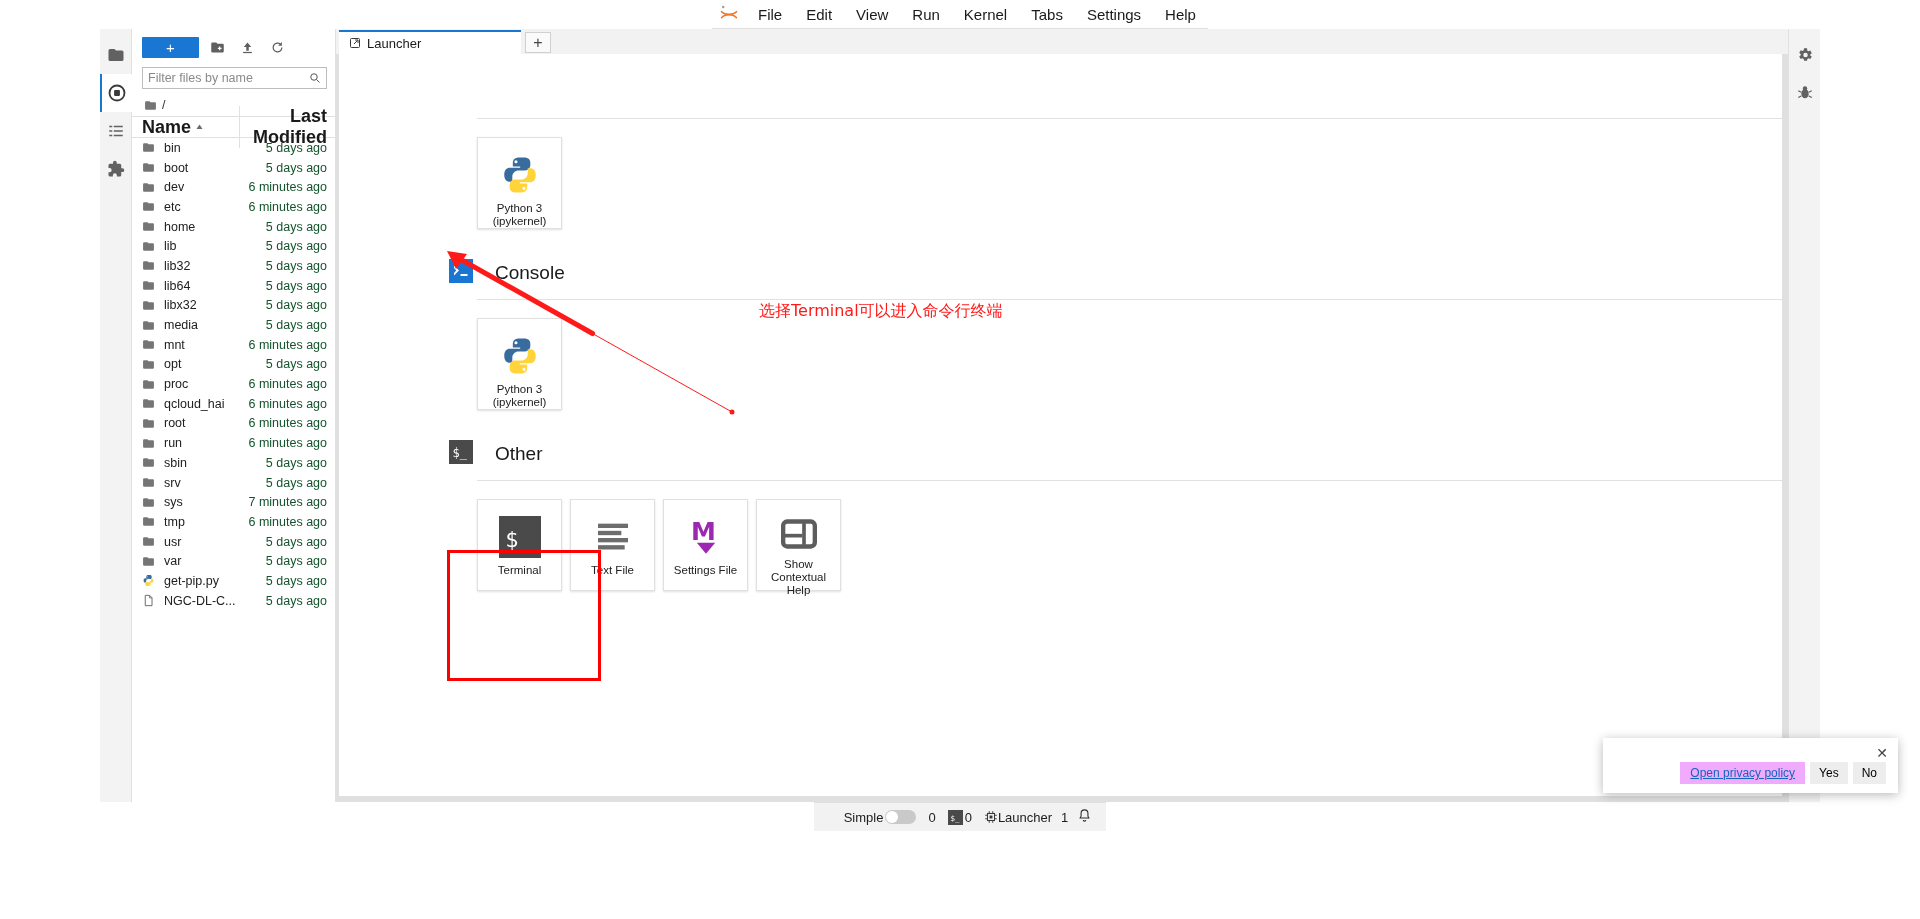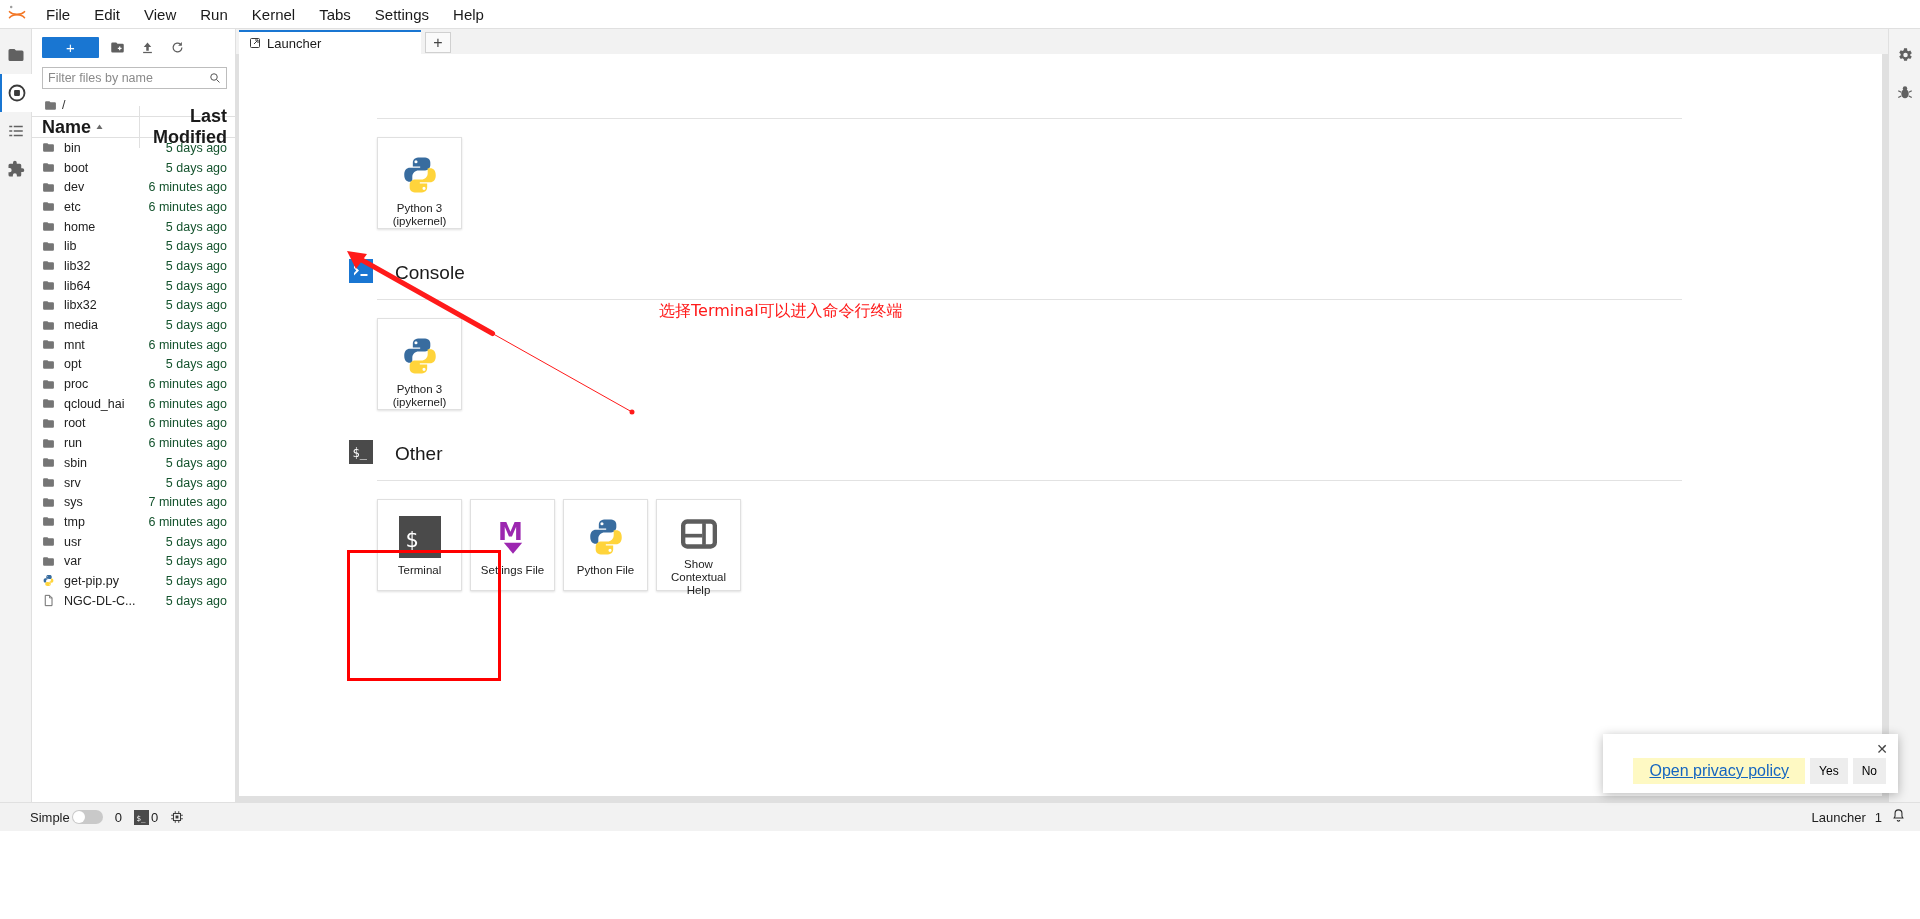--- a/index.html
+++ b/index.html
@@ -1,21 +1,21 @@
 <!DOCTYPE html>
 <html><head>
 <meta charset="utf-8">
 <style>
   * { box-sizing: border-box; margin: 0; padding: 0; }
   html, body {
     width: 1920px; height: 919px;
     font-family: "Liberation Sans", sans-serif;
     background: #fff; overflow: hidden;
   }
-  #app { position: relative; width: 1920px; height: 831px; display: flex; flex-direction: column; }
+  #app { position: relative; width: 1920px; height: 831px; display: flex; flex-direction: column; align-items: center; }
 
   
   .menubar {
     height: 29px; display: flex; align-items: center;
     background: #fff; border-bottom: 1px solid #e0e0e0;
     flex: 0 0 29px;
   }
   .jp-logo { width: 34px; display: flex; align-items: center; justify-content: center; }
   .menu-items { display: flex; align-items: center; }
   .menu-item {
@@ -160,21 +160,21 @@
   .toast-close {
     position: absolute; top: 8px; right: 10px; font-size: 14px; color: #444; cursor: pointer;
     line-height: 1;
   }
   .toast-actions { display: flex; justify-content: flex-end; gap: 5px; margin-top: 14px; }
   .toast-btn {
     background: #ededed; border: none; font-size: 12px; padding: 4px 9px; cursor: pointer;
     font-family: "Liberation Sans", sans-serif; color: #000000;
   }
   .toast-link {
-    background: #fef9c3; border: none; font-size: 16px; padding: 4px 16px; cursor: pointer;
+    background: #f0abfc; border: none; font-size: 12px; padding: 4px 10px; cursor: pointer;
     color: #1565c0; text-decoration: underline; font-family: "Liberation Sans", sans-serif;
   }
 </style>
 </head>
 <body>
 
 <div id="app">
 
   <div class="menubar">
     <div class="jp-logo">
@@ -565,34 +565,38 @@
                     <svg width="42" height="42" viewBox="0 0 24 24">
                       <rect width="24" height="24" fill="#4a4a4a"></rect>
                       <text x="3.5" y="17.5" font-family="DejaVu Sans Mono, monospace" font-size="12.5" fill="#fff">$_</text>
                     </svg>
                   </div>
                   <div class="card-label">Terminal</div>
                 </div>
                 <div class="card">
                   <div class="card-icon">
                     <svg width="40" height="40" viewBox="0 0 24 24">
+                      <g fill="#6d6d6d">
+                        <rect x="3" y="4" width="18" height="2.6"></rect>
+                        <rect x="3" y="8.3" width="14" height="2.6"></rect>
+                        <rect x="3" y="12.6" width="18" height="2.6"></rect>
+                        <rect x="3" y="16.9" width="16" height="2.6"></rect>
+                      </g>
+                    </svg>
+                  </div>
+                  <div class="card-label">Text File</div>
+                </div>
+                <div class="card">
+                  <div class="card-icon">
+                    <svg width="40" height="40" viewBox="0 0 24 24">
                       <text x="3" y="14" font-family="DejaVu Sans, sans-serif" font-size="15" font-weight="bold" fill="#9c27b0">M</text>
                       <polygon points="6.5,15.5 17.5,15.5 12,22" fill="#9c27b0"></polygon>
                     </svg>
                   </div>
                   <div class="card-label">Settings File</div>
-                </div>
-                <div class="card">
-                  <div class="card-icon">
-                    <svg width="42" height="42" viewBox="0 0 24 24">
-                      <path fill="#386c9f" d="M11.9 2c-2.6 0-4 1-4 3v2.2h4.2v.6H6.3c-2 0-3.3 1.3-3.3 4s1.2 4 3.2 4h1.4V13c0-2.1 1.6-3.6 3.6-3.6h3.7c1.7 0 3-1.4 3-3.1V5c0-2-1.3-3-3.9-3zm-2.2 1.5a.9.9 0 1 1 0 1.8.9.9 0 0 1 0-1.8z"></path>
-                      <path fill="#ffd43b" d="M12.1 22c2.6 0 4-1 4-3v-2.2h-4.2v-.6h5.8c2 0 3.3-1.3 3.3-4s-1.2-4-3.2-4h-1.4V11c0 2.1-1.6 3.6-3.6 3.6H9.1c-1.7 0-3 1.4-3 3.1V19c0 2 1.3 3 3.9 3zm2.2-1.5a.9.9 0 1 1 0-1.8.9.9 0 0 1 0 1.8z"></path>
-                    </svg>
-                  </div>
-                  <div class="card-label">Python File</div>
                 </div>
                 <div class="card">
                   <div class="card-icon">
                     <svg width="40" height="40" viewBox="0 0 24 24">
                       <rect x="2.5" y="4.5" width="19" height="15" rx="2.4" fill="none" stroke="#5d5d5d" stroke-width="2.6"></rect>
                       <line x1="15" y1="5.5" x2="15" y2="18.5" stroke="#5d5d5d" stroke-width="2.2"></line>
                       <line x1="3.5" y1="13" x2="14" y2="13" stroke="#5d5d5d" stroke-width="2.2"></line>
                     </svg>
                   </div>
                   <div class="card-label">Show<br>Contextual<br>Help</div>

